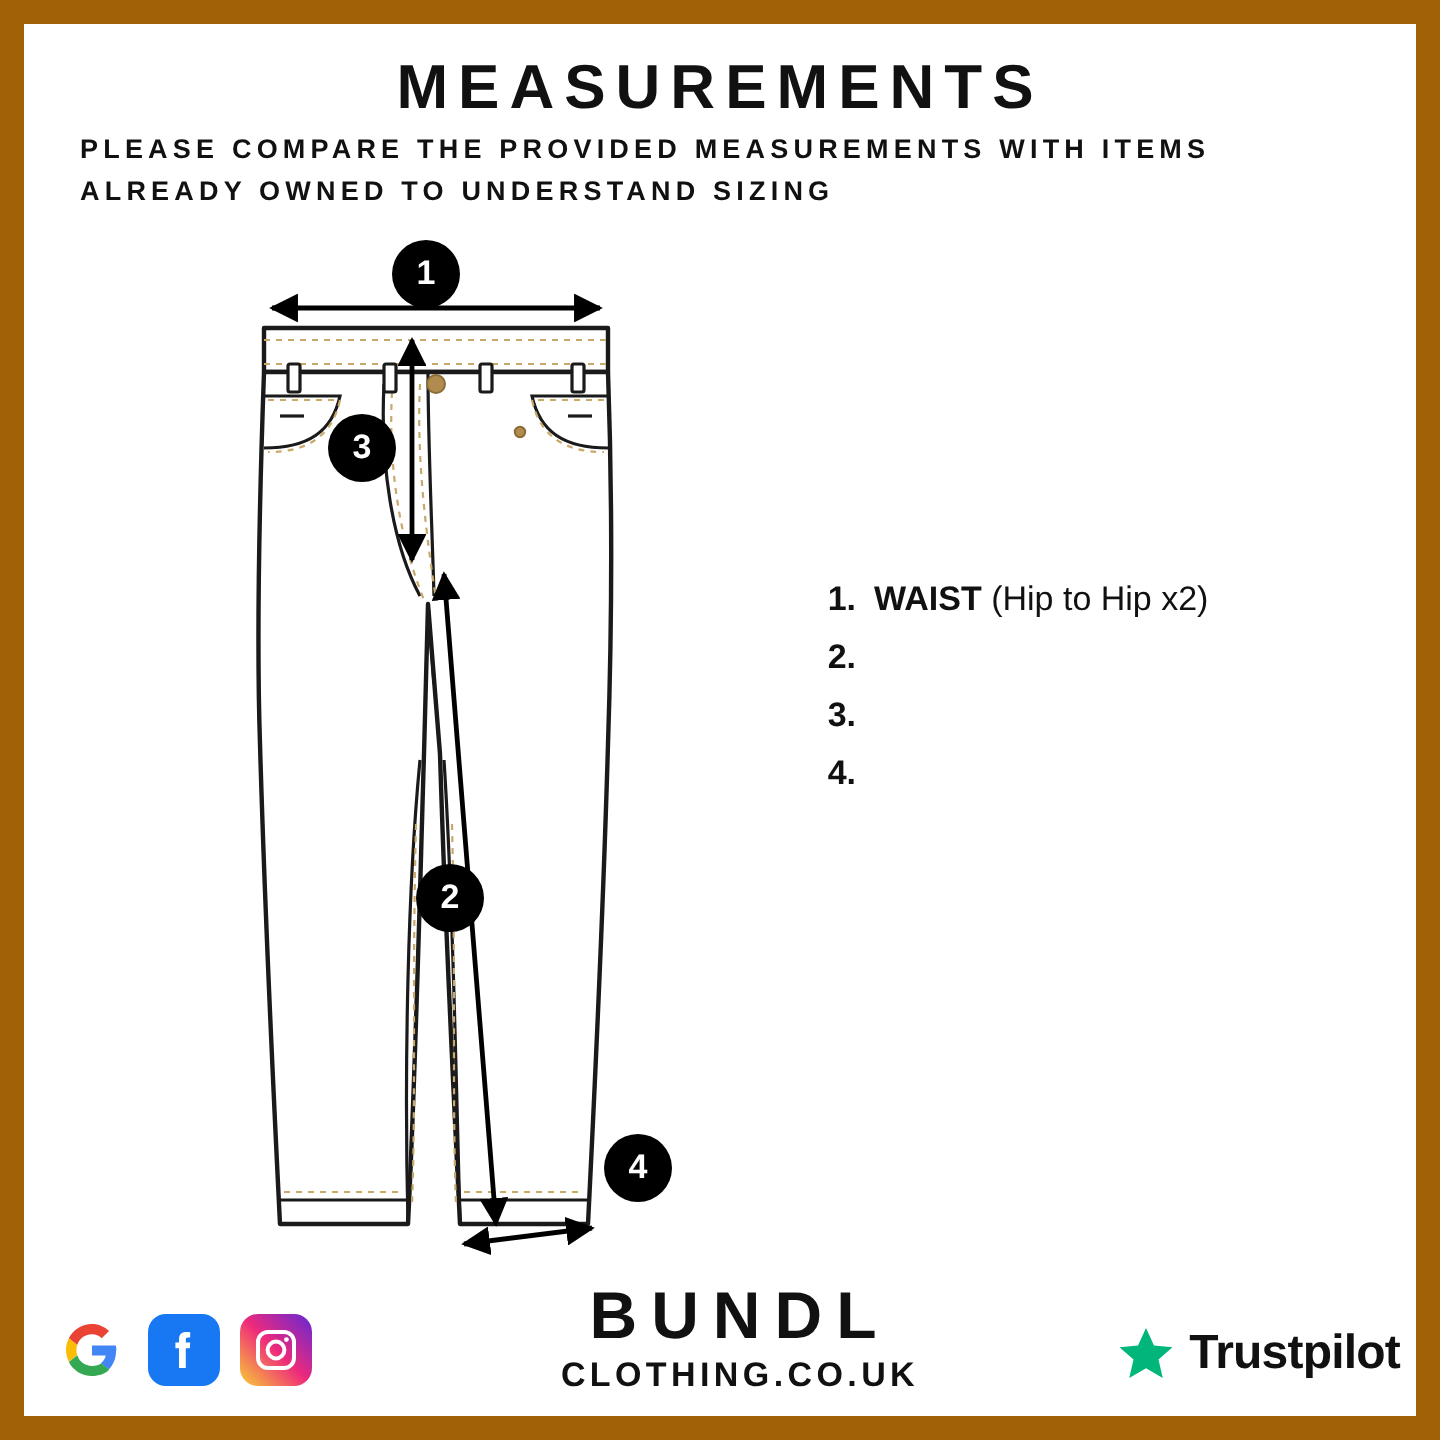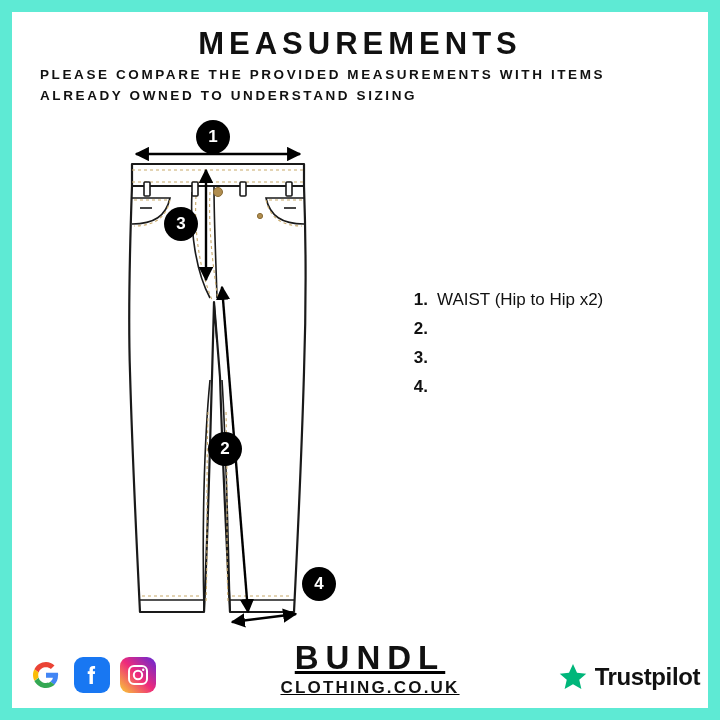--- a/index.html
+++ b/index.html
@@ -7,21 +7,21 @@
     padding: 0;
     background: #000;
   }
   body {
     font-family: "Liberation Sans", sans-serif;
   }
   #page {
     position: relative;
     width: 720px;
     height: 720px;
-    background: #5eead4;
+    background: #a16207;
     overflow: hidden;
   }
   #canvas {
     position: absolute;
     left: 12px;
     top: 12px;
     width: 696px;
     height: 696px;
     background: #ffffff;
   }
@@ -67,21 +67,21 @@
     font-size: 17px;
     font-weight: bold;
     color: #111;
     margin-right: 9px;
   }
   .legend-label {
     font-size: 17px;
     color: #111;
   }
   .legend-label b {
-    font-weight: normal;
+    font-weight: bold;
     margin-top: 28px;
   }
   
   #diagram {
     position: absolute;
     left: 80px;
     top: 100px;
     width: 300px;
     height: 520px;
   }
@@ -100,21 +100,20 @@
     justify-content: center;
     z-index: 5;
   }
   
   .brand {
     position: absolute;
     left: 248px;
     top: 628px;
     width: 220px;
     text-align: center;
-    text-decoration: underline;
   }
   .brand-name {
     font-size: 33px;
     font-weight: bold;
     letter-spacing: 7px;
     color: #111;
     line-height: 36px;
   }
   .brand-sub {
     font-size: 17px;

